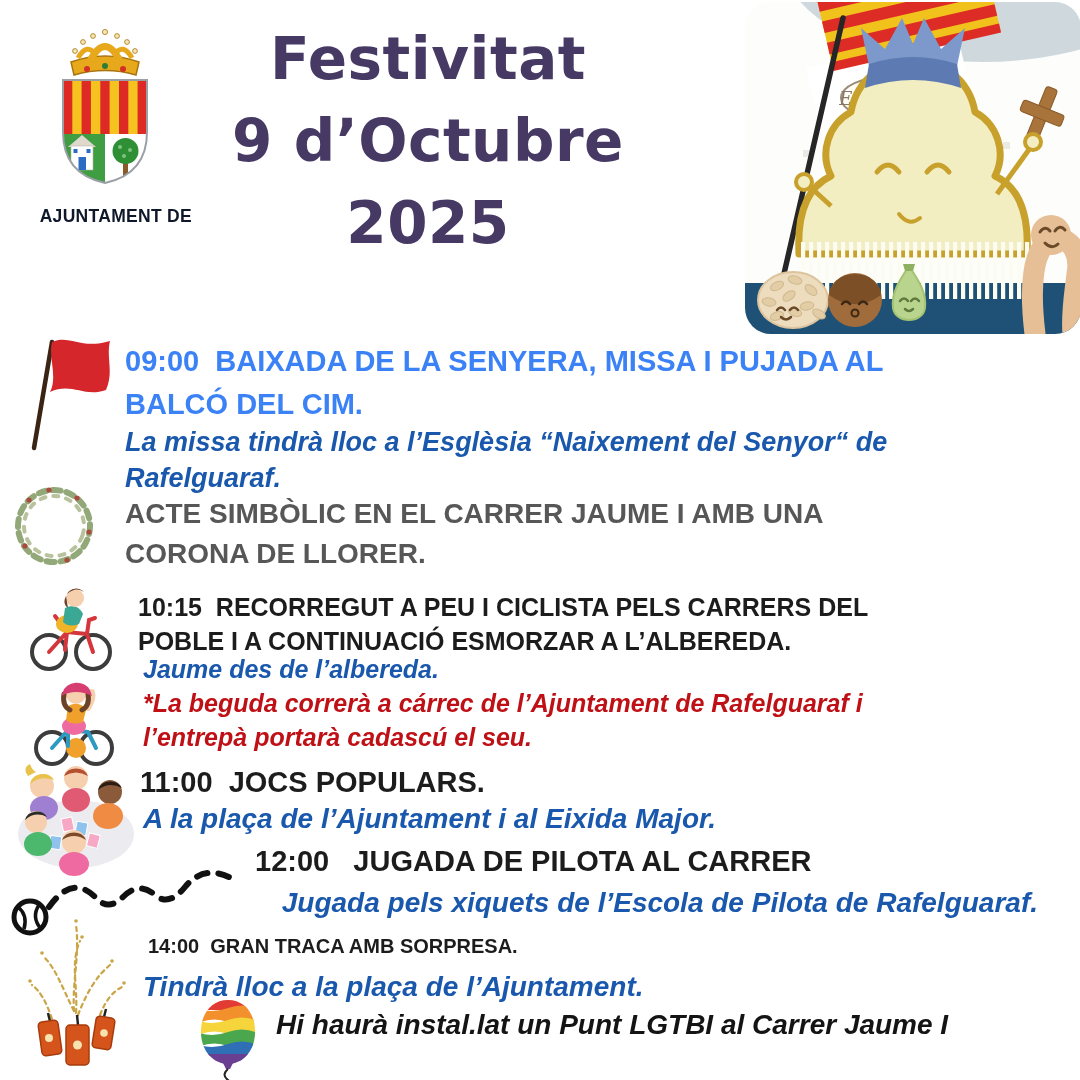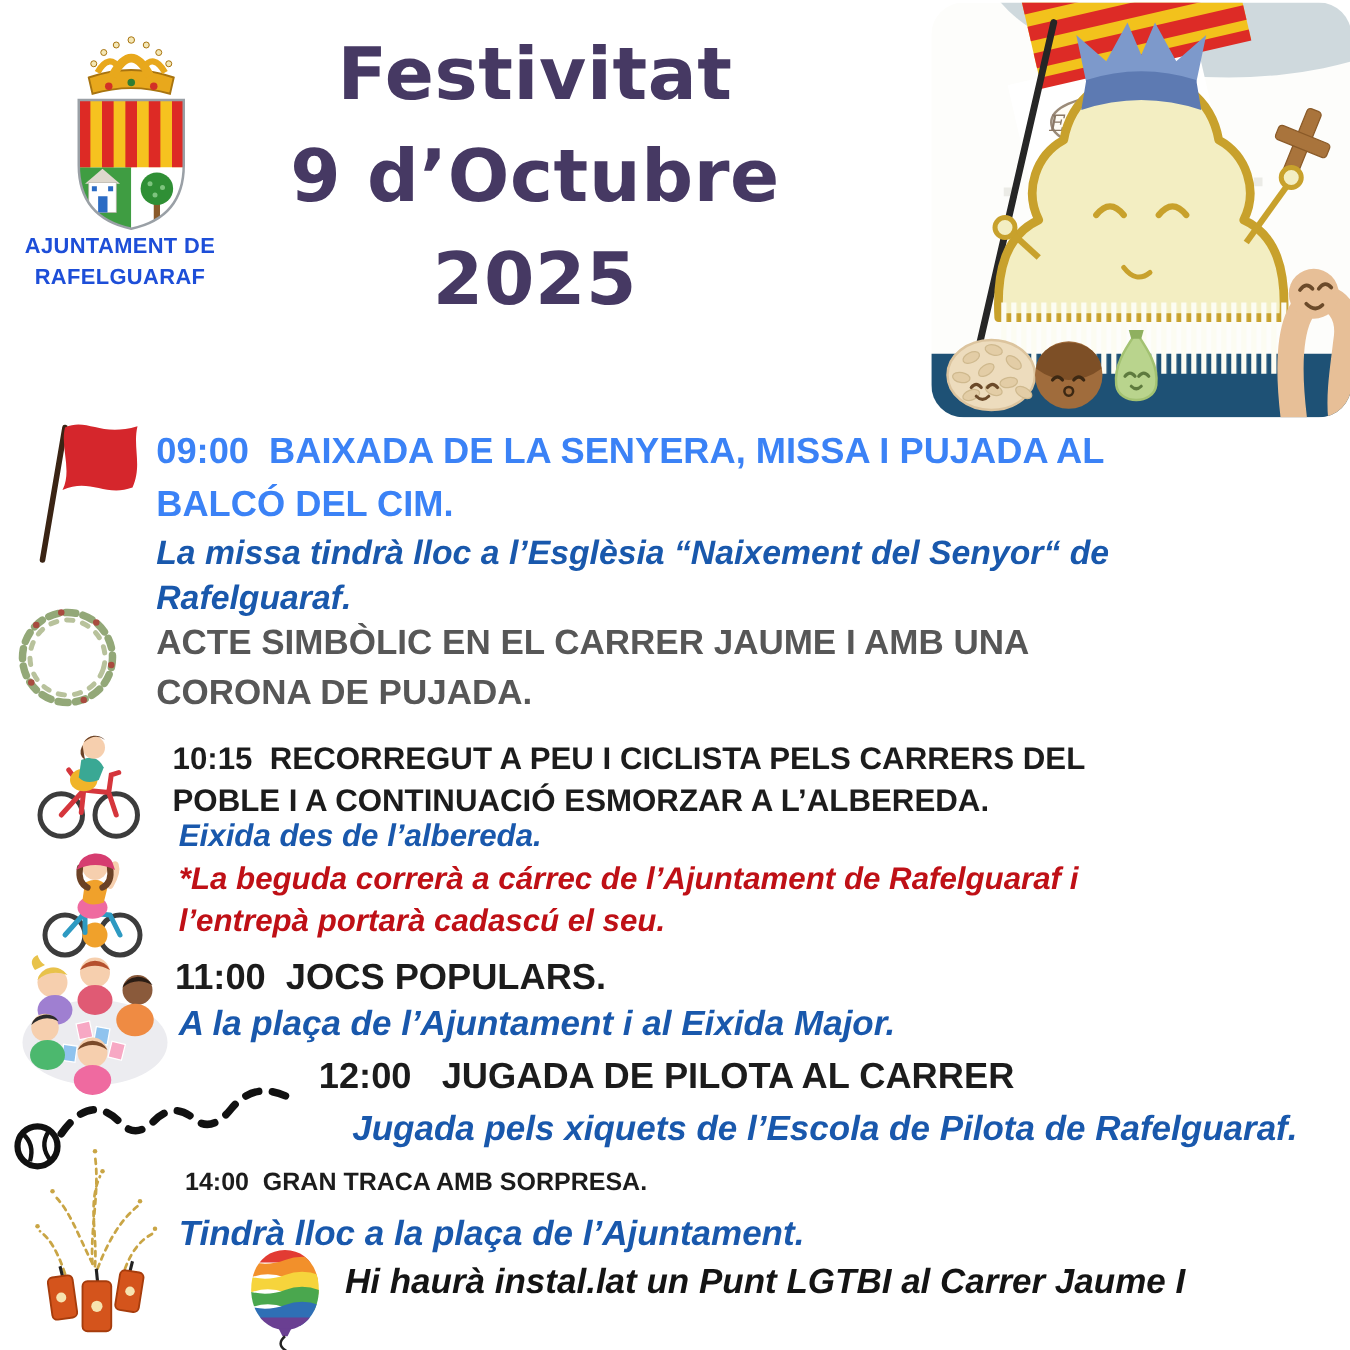--- a/index.html
+++ b/index.html
@@ -3,22 +3,22 @@
 <meta charset="utf-8">
 <style>
   html,body{margin:0;padding:0;background:#ffffff;}
   .poster{
     position:relative;width:1080px;height:1080px;background:#ffffff;overflow:hidden;
     font-family:"Liberation Sans",sans-serif;
   }
   .abs{position:absolute;}
   
   .logo-caption{
-    left:0;top:184px;width:192px;text-align:center;
-    font-size:17.5px;line-height:25px;font-weight:bold;color:#1d4ed8;letter-spacing:.3px;
+    left:0;top:204px;width:192px;text-align:right;
+    font-size:17.5px;line-height:25px;font-weight:bold;color:#0f172a;letter-spacing:.3px;
   }
   .title{
     left:168px;top:18px;width:520px;text-align:center;
     font-family:"DejaVu Sans",sans-serif;font-weight:800;
     font-size:58px;line-height:82px;color:#463963;letter-spacing:.5px;
   }
   .illo-card{left:745px;top:2px;width:336px;height:332px;border-radius:26px;overflow:hidden;}
   
   .h-navy{font-weight:bold;color:#3b82f6;white-space:pre-wrap;}
   .h-black{font-weight:bold;color:#1c1c1c;white-space:pre-wrap;}
@@ -86,21 +86,20 @@
       <circle cx="90.5" cy="123" r="13" fill="#2f8f35"></circle>
       <circle cx="85" cy="119" r="2" fill="#7ec47f"></circle>
         <circle cx="95" cy="122" r="2" fill="#7ec47f"></circle>
         <circle cx="89" cy="128" r="2" fill="#7ec47f"></circle>
     </g>
     <path d="M28,52 H112 V104 Q112,146 70,155 Q28,146 28,104 Z" fill="none" stroke="#9aa0a6" stroke-width="2"></path>
   </svg>
 
   <div class="abs logo-caption">
     <div>AJUNTAMENT DE</div>
-    <div>RAFELGUARAF</div>
   </div>
 
   <div class="abs title">
     <div>Festivitat</div>
     <div>9 d’Octubre</div>
     <div>2025</div>
   </div>
 
   <div class="abs illo-card">
     <svg width="336" height="332" viewBox="0 0 336 332">
@@ -231,21 +230,21 @@
     <circle cx="49" cy="52" r="30" fill="none" stroke="#b8c29c" stroke-width="4" stroke-dasharray="5 8" stroke-linecap="round" transform="rotate(20 49 52)"></circle>
     <g fill="#a84b3f">
       <circle cx="24" cy="26" r="2.6"></circle>
         <circle cx="72" cy="24" r="2.6"></circle>
         <circle cx="84" cy="58" r="2.6"></circle>
       <circle cx="62" cy="86" r="2.6"></circle>
         <circle cx="20" cy="72" r="2.6"></circle>
         <circle cx="44" cy="16" r="2.6"></circle>
     </g>
   </svg>
-  <div class="abs h-gray tacte">ACTE SIMBÒLIC EN EL CARRER JAUME I AMB UNA CORONA DE PUJADA.</div>
+  <div class="abs h-gray tacte">ACTE SIMBÒLIC EN EL CARRER JAUME I AMB UNA CORONA DE LLORER.</div>
 
   <svg class="abs" style="left:25px;top:576px;" width="92" height="96" viewBox="0 0 92 96">
     <circle cx="24" cy="76" r="17" fill="#fff" stroke="#3c3c3c" stroke-width="4"></circle>
     <circle cx="68" cy="76" r="17" fill="#fff" stroke="#3c3c3c" stroke-width="4"></circle>
     <path d="M24,76 L42,56 L62,58 M42,56 L40,74 M62,58 L68,76 M62,58 L64,44 L70,42" fill="none" stroke="#d5363c" stroke-width="4" stroke-linecap="round"></path>
     <path d="M36,48 L30,40" stroke="#d5363c" stroke-width="4" stroke-linecap="round"></path>
     <ellipse cx="42" cy="48" rx="11" ry="9" fill="#f0b429"></ellipse>
     <path d="M40,32 q12,-6 18,6 l-4,10 q-10,4 -16,-2 Z" fill="#3aa894"></path>
     <circle cx="50" cy="22" r="9" fill="#f6cfae"></circle>
     <path d="M42,18 a10,9 0 0 1 17,-2 q-8,-6 -17,2" fill="#6b4226"></path>
@@ -257,21 +256,21 @@
     <circle cx="46" cy="80" r="10" fill="#f0a12b"></circle>
     <path d="M22,80 L38,62 L58,64 M38,62 L38,78 M58,64 L66,80" fill="none" stroke="#2d9ac2" stroke-width="4" stroke-linecap="round"></path>
     <ellipse cx="44" cy="58" rx="12" ry="9" fill="#ef6aa0"></ellipse>
     <path d="M38,38 q12,-6 18,4 l-3,12 q-11,4 -17,-2 Z" fill="#f0a12b"></path>
     <path d="M58,40 q6,-10 4,-16" stroke="#f6cfae" stroke-width="6" fill="none" stroke-linecap="round"></path>
     <circle cx="46" cy="26" r="10" fill="#f6cfae"></circle>
     <path d="M34,26 q-2,12 6,16 M58,26 q2,12 -6,16" stroke="#6b4226" stroke-width="5" fill="none" stroke-linecap="round"></path>
     <path d="M33,24 a14,11 0 0 1 27,-2 l2,6 q-16,-8 -31,0 Z" fill="#d63d70"></path>
   </svg>
   <div class="abs h-black t1015">10:15  RECORREGUT A PEU I CICLISTA PELS CARRERS DEL POBLE I A CONTINUACIÓ ESMORZAR A L’ALBEREDA.</div>
-  <div class="abs n-blue b1015">Eixida des de l’albereda.</div>
+  <div class="abs n-blue b1015">Jaume des de l’albereda.</div>
   <div class="abs n-red r1015">*La beguda correrà a cárrec de l’Ajuntament de Rafelguaraf i l’entrepà portarà cadascú el seu.</div>
 
   <svg class="abs" style="left:10px;top:756px;" width="132" height="122" viewBox="0 0 132 122">
     <ellipse cx="66" cy="78" rx="58" ry="34" fill="#ececf0"></ellipse>
     <g stroke="#fff" stroke-width="1">
       <rect x="52" y="62" width="11" height="13" fill="#f7a8c4" transform="rotate(-12 57 68)"></rect>
       <rect x="66" y="66" width="11" height="13" fill="#8fc3ee" transform="rotate(10 71 72)"></rect>
       <rect x="58" y="78" width="11" height="13" fill="#f8d14e" transform="rotate(-6 63 84)"></rect>
       <rect x="78" y="78" width="11" height="13" fill="#f7a8c4" transform="rotate(14 83 84)"></rect>
       <rect x="40" y="80" width="11" height="13" fill="#8fc3ee" transform="rotate(8 45 86)"></rect>

